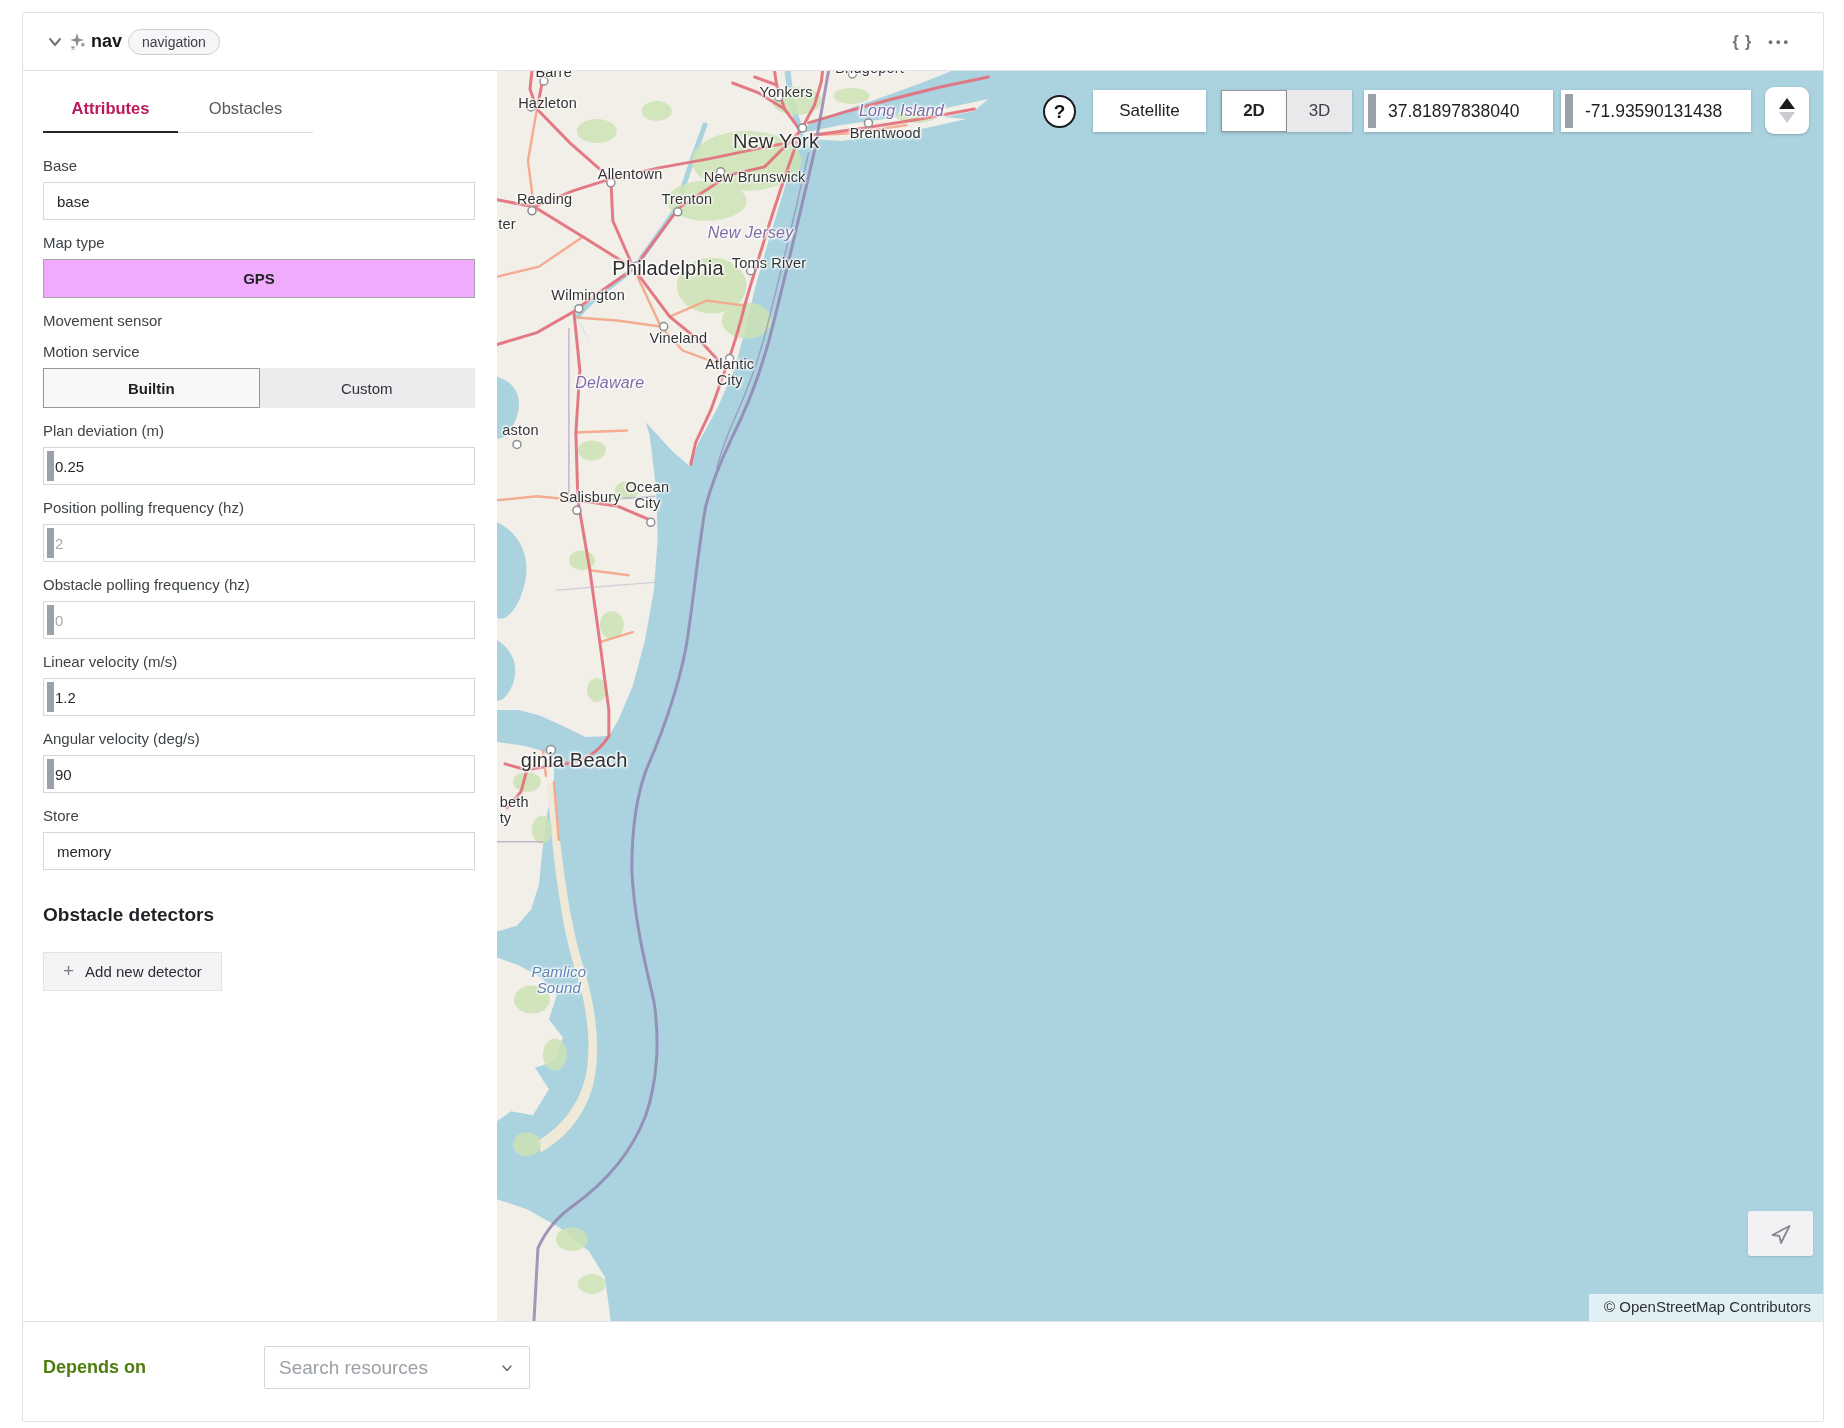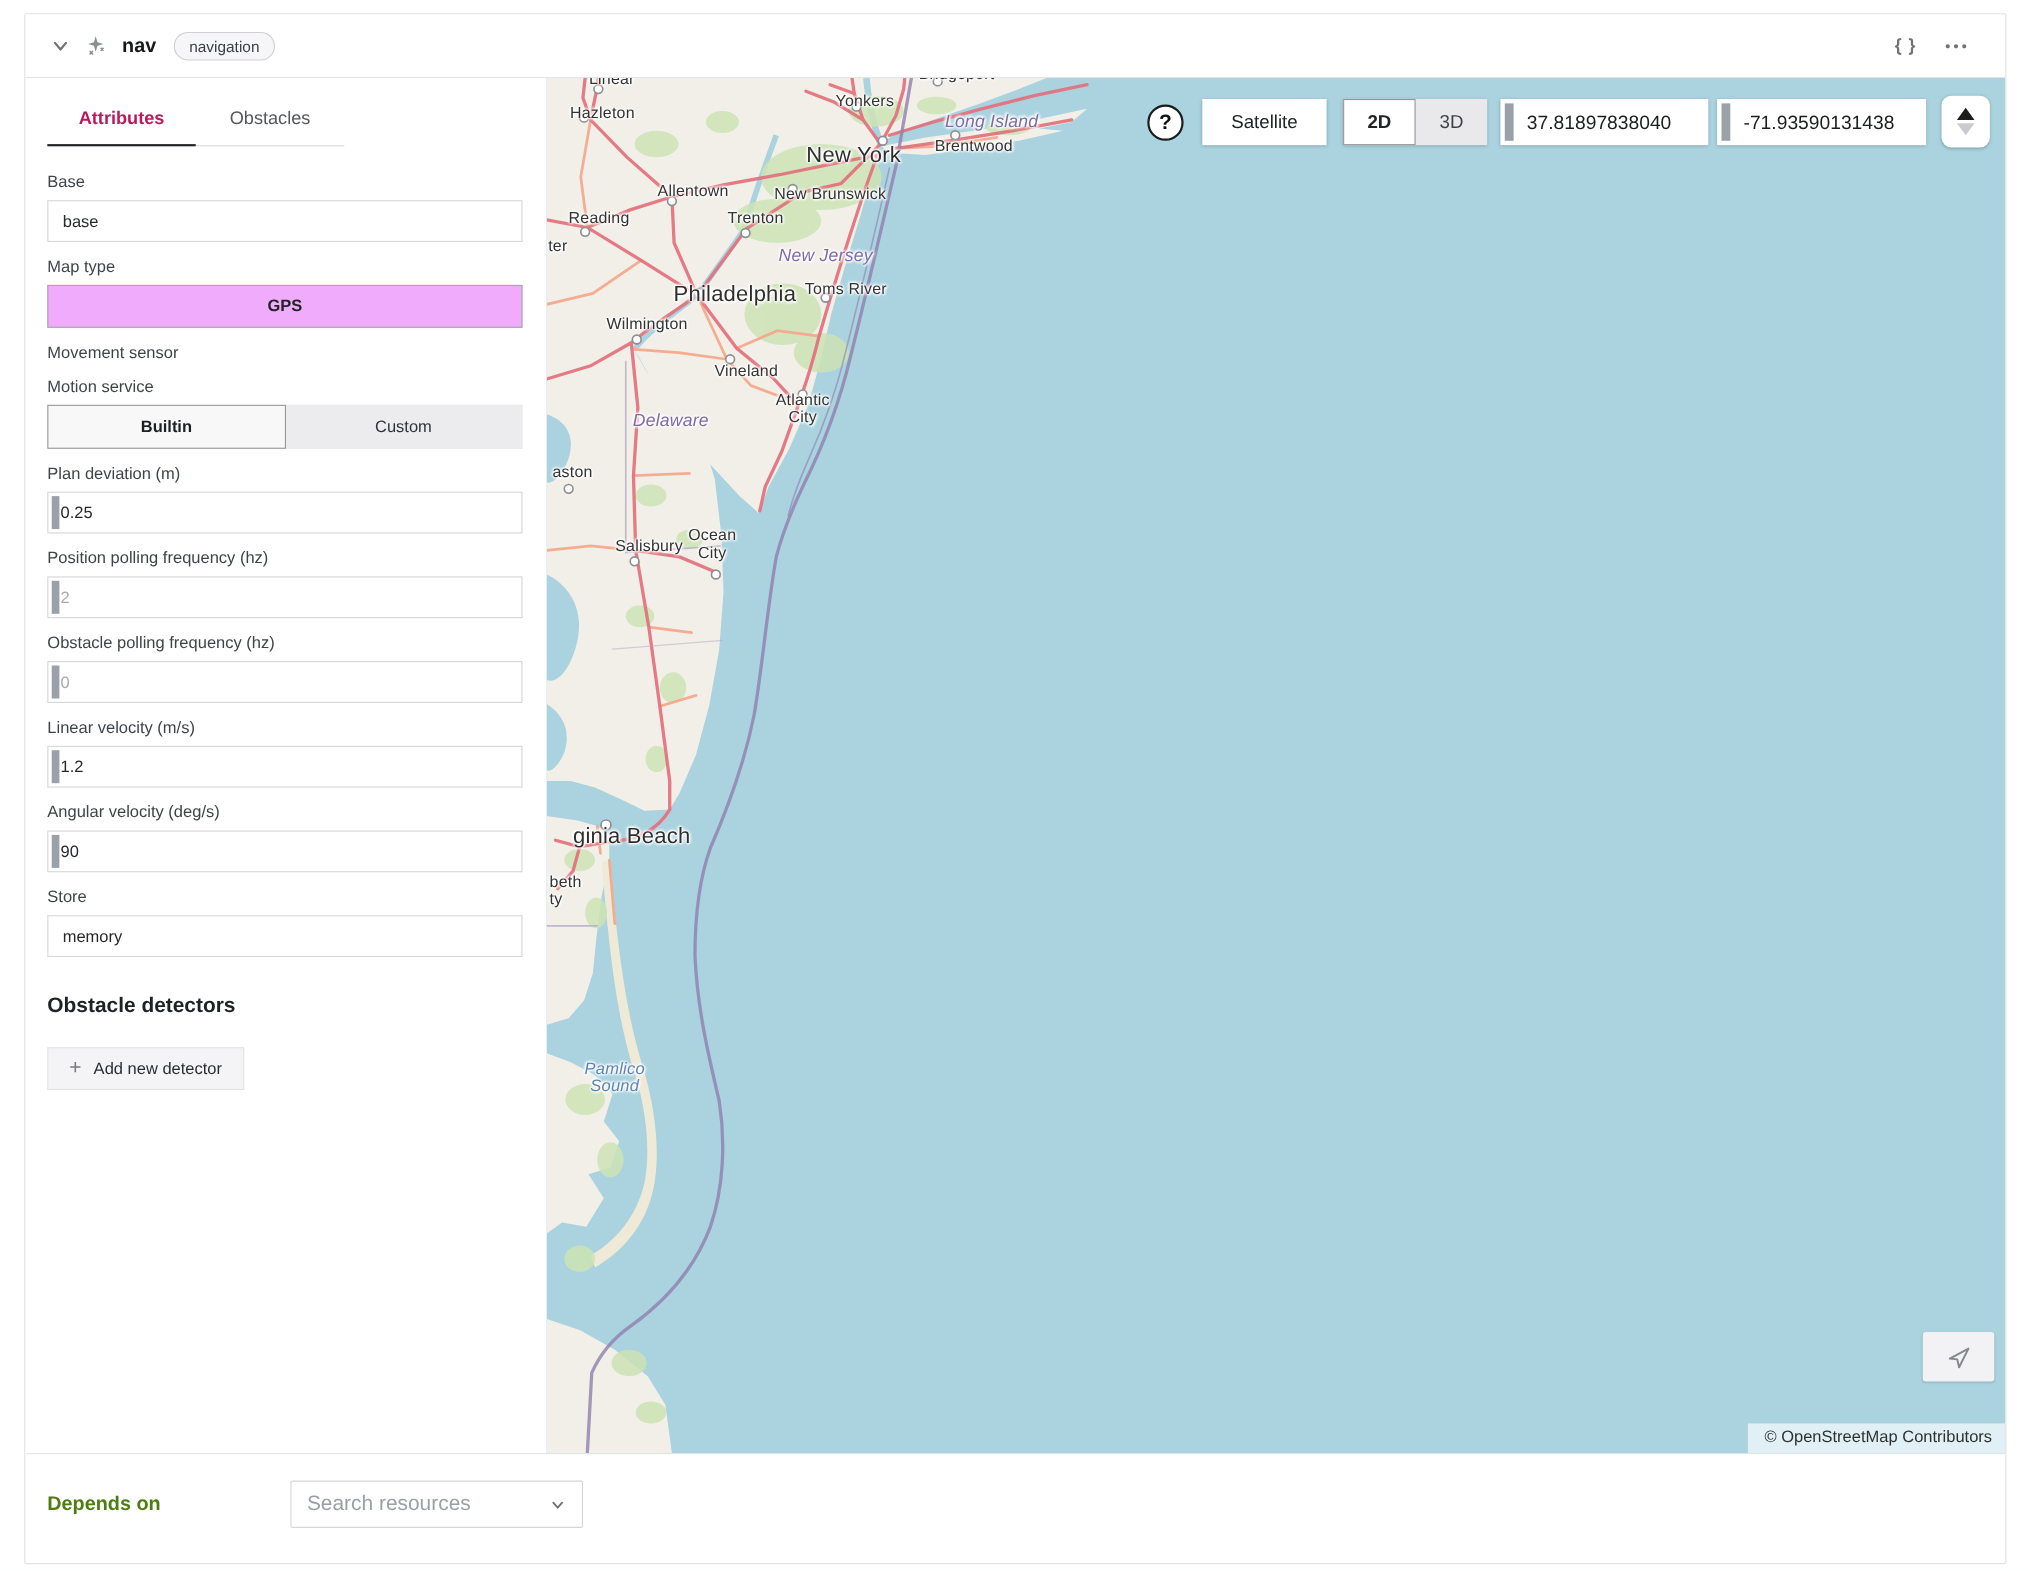--- a/index.html
+++ b/index.html
@@ -1,19 +1,19 @@
 <!DOCTYPE html>
 <html><head>
 <meta charset="utf-8">
 <style>
   * { box-sizing: border-box; margin: 0; padding: 0; }
   html,body { width:1844px; height:1428px; background:#fff; font-family:"Liberation Sans",sans-serif; }
   .card { position:absolute; left:22px; top:12px; width:1802px; height:1410px; border:1px solid #e2e2e4; border-radius:2px; background:#fff; overflow:hidden; display:flex; flex-direction:column; }
   
-  .hdr { height:58px; flex:0 0 58px; border-bottom:1px solid #e4e4e6; display:flex; align-items:center; padding:0 24px 0 22px; gap:10px; }
+  .hdr { height:58px; flex:0 0 58px; border-bottom:1px solid #e4e4e6; display:flex; align-items:center; padding:0 24px 0 22px; }
   .hdr .chev { width:20px; height:20px; color:#6f7277; cursor:pointer; }
   .hdr .spark { width:24px; height:24px; color:#8a8d92; }
   .hdr-title { font-size:18px; font-weight:bold; color:#17191b; margin-left:2px; }
   .badge { height:26px; border:1px solid #cfcfd2; background:#f6f6f8; border-radius:13px; padding:0 13px; display:flex; align-items:center; font-size:14px; color:#3c3f43; margin-left:6px; }
   .hdr-sp { flex:1; }
   .hdr-ic { color:#6f7277; font-size:16px; cursor:pointer; padding:4px 8px; }
   .hdr-ic.braces { letter-spacing:1px; font-weight:bold; }
   .hdr-ic.dots { letter-spacing:3px; font-size:13px; font-weight:bold; }
   
   .body { flex:1; display:flex; min-height:0; }
@@ -263,21 +263,21 @@
             <circle cx="54" cy="680" r="4.5"></circle>
             <circle cx="282" cy="26" r="4"></circle>
           <circle cx="372" cy="52" r="4"></circle>
             <circle cx="356" cy="3" r="4"></circle>
             <circle cx="254" cy="200" r="4"></circle>
           <circle cx="306" cy="57" r="4"></circle>
         </g>
       </svg>
 
       <div id="map-labels">
-          <div class="map-label city" style="left: 2.9%; top: -0.6%;">Linear</div>
+          <div class="map-label city" style="left: 2.9%; top: -0.6%;">Barre</div>
           <div class="map-label city" style="left: 1.6%; top: 1.9%;">Hazleton</div>
           <div class="map-label city" style="left: 19.8%; top: 1%;">Yonkers</div>
           <div class="map-label city" style="left: 25.5%; top: -0.9%;">Bridgeport</div>
           <div class="map-label city-lg" style="left: 17.8%; top: 4.7%;">New York</div>
           <div class="map-label state" style="left: 27.3%; top: 2.5%;">Long Island</div>
           <div class="map-label city" style="left: 26.6%; top: 4.3%;">Brentwood</div>
           <div class="map-label city" style="left: 7.6%; top: 7.6%;">Allentown</div>
           <div class="map-label city" style="left: 15.6%; top: 7.8%;">New Brunswick</div>
           <div class="map-label city" style="left: 1.5%; top: 9.6%;">Reading</div>
           <div class="map-label city" style="left: 12.4%; top: 9.6%;">Trenton</div>

